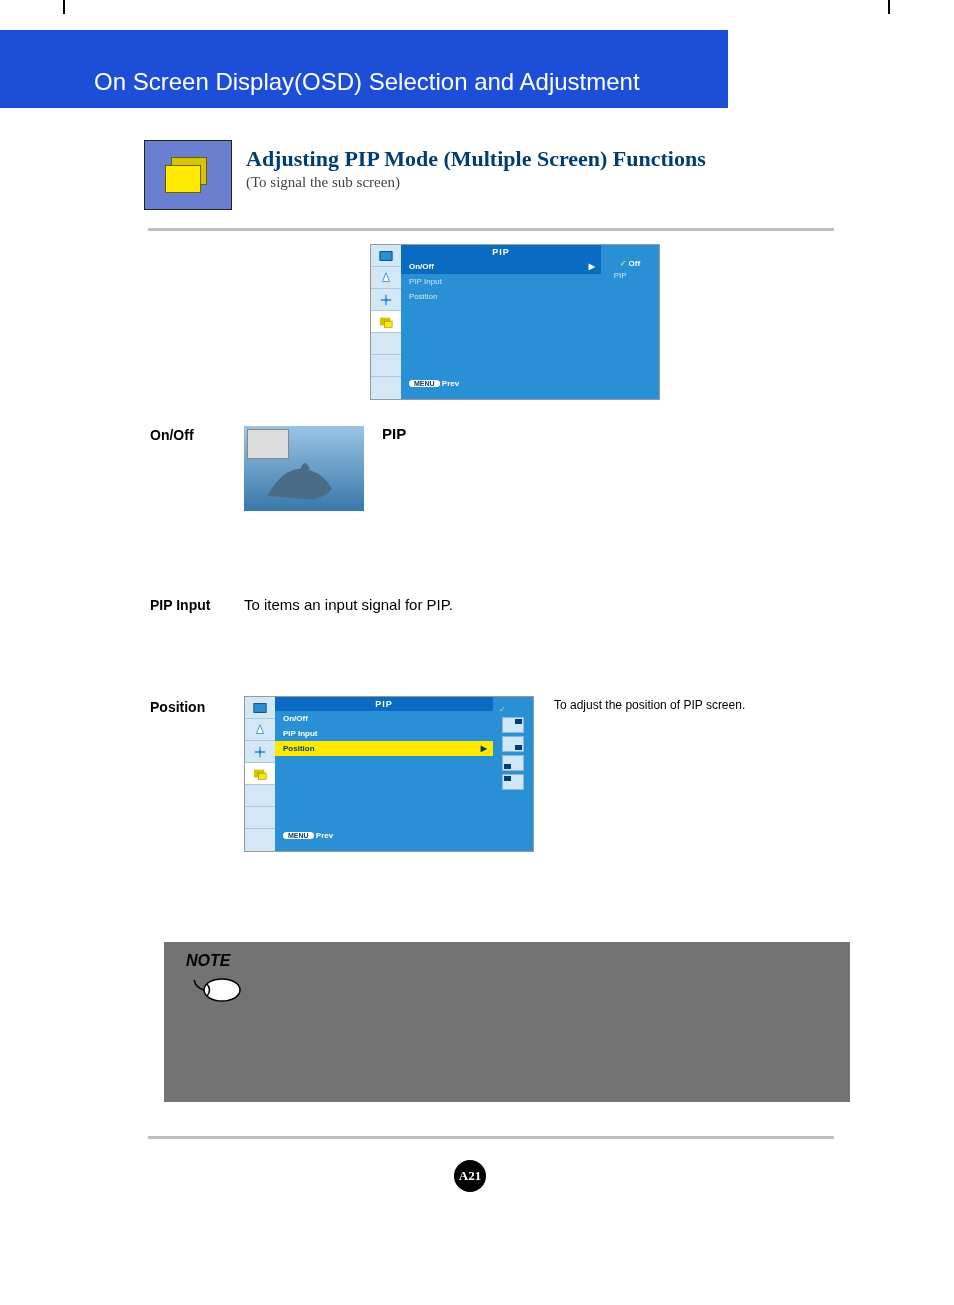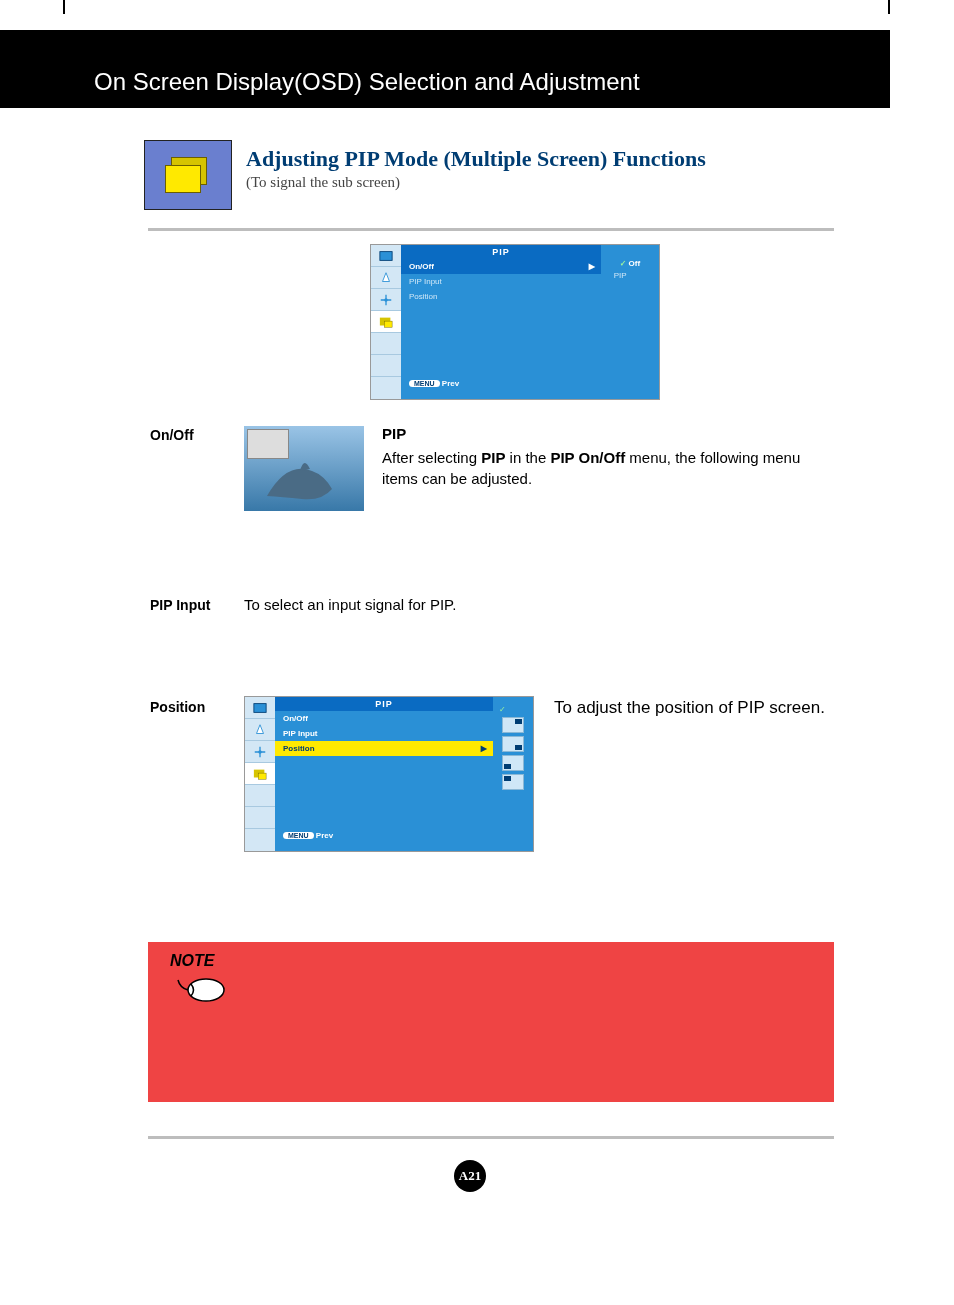--- a/index.html
+++ b/index.html
@@ -1,18 +1,18 @@
 <!DOCTYPE html>
 <html><head>
 <meta charset="utf-8">
 <style>
   * { box-sizing: border-box; margin: 0; padding: 0; }
   body { font-family: Arial, Helvetica, sans-serif; background: #fff; width: 954px; }
   .page { position: relative; width: 954px; height: 1305px; }
-  .black-bar { position: absolute; left: 0; top: 30px; width: 890px; height: 78px; background: #000000; }
+  .black-bar { position: absolute; left: 0; top: 30px; width: 728px; height: 78px; background: #1d4ed8; }
   .black-bar .title { color: #fff; font-size: 24px; font-weight: 400; padding: 38px 0 0 94px; }
   .top-marks { position:absolute; top:0; left:0; width:954px; height:30px; }
   .top-marks .tick-left { position:absolute; left:63px; top:0; width:2px; height:14px; background:#000;}
   .top-marks .tick-right{ position:absolute; left:888px; top:0; width:2px; height:14px; background:#000;}
   
   .hero { position: absolute; left: 144px; top: 140px; }
   .hero-icon { width: 88px; height: 70px; background: #6a7fcf; border:1px solid #222; display:flex; align-items:center; justify-content:center; }
   .folders { position:relative; width:50px; height:40px; }
   .folder-back { position:absolute; left:8px; top:2px; width:36px; height:28px; background:#d6c400; border:1px solid #6b5f00;}
   .folder-front{ position:absolute; left:2px; top:10px; width:36px; height:28px; background:#ffe900; border:1px solid #6b5f00;}
@@ -52,23 +52,23 @@
   .dolphin { position:absolute; left:244px; top:426px; width:120px; height:85px; background:linear-gradient(180deg,#9ac4e6 0%, #3878a8 100%); overflow:hidden; }
   .dolphin-inset { position:absolute; top:3px; left:3px; width:42px; height:30px; background:#ddd; border:1px solid #888;}
   .dolphin svg { position:absolute; bottom:0; left:18px; }
   .pip-block { position:absolute; left:382px; top:424px; width:430px; font-size:15px; line-height:1.35;}
   .pip-block .pip-lbl { font-weight:bold; font-size:15px; margin-bottom:4px;}
   
   .row-pipinput { position:absolute; left:150px; top:596px; }
   .pipinput-text { position:absolute; left:244px; top:596px; font-size:15px; }
   
   .row-position { position:absolute; left:150px; top:698px; }
-  .position-text { position:absolute; left:554px; top:698px; font-size:17px; }
-  
-  .note-box { position:absolute; left:148px; top:942px; width:686px; height:160px; background:#ef4444; }
+  .position-text { position:absolute; left:554px; top:698px; font-size:12px; }
+  
+  .note-box { position:absolute; left:164px; top:942px; width:686px; height:160px; background:#737373; }
   .note-label { position:absolute; left:22px; top:10px; font-weight:bold; font-style:italic; font-size:16px;}
   .mouse-ic { position:absolute; left:28px; top:32px; }
   
   .pagenum { position:absolute; left:454px; top:1160px; width:32px; height:32px; border-radius:50%; background:#000; color:#fff; display:flex; align-items:center; justify-content:center; font-family:Georgia,serif; font-size:13px; font-weight:bold;}
 </style>
 </head>
 <body>
 
 <div class="page">
   <div class="top-marks">
@@ -146,29 +146,26 @@
   </div>
   <div class="dolphin">
     <div class="dolphin-inset"></div>
     <svg width="90" height="70" viewBox="0 0 90 70">
       <path d="M5 55 Q 25 20 50 30 Q 62 34 70 48 Q 60 60 40 58 Q 20 56 5 55 Z" fill="#4a6b85"></path>
       <path d="M38 30 Q 42 15 48 28 Z" fill="#4a6b85"></path>
     </svg>
   </div>
   <div class="pip-block">
     <div class="pip-lbl">PIP</div>
-    <div>
-      <span>After selecting </span><b>PIP</b><span> in the </span><b>PIP On/Off</b><span> menu, the following menu items can be adjusted.</span>
-    </div>
   </div>
 
   <div class="row-pipinput">
     <span class="lbl">PIP Input</span>
   </div>
-  <div class="pipinput-text">To select an input signal for PIP.</div>
+  <div class="pipinput-text">To items an input signal for PIP.</div>
 
   <div class="row-position">
     <span class="lbl">Position</span>
   </div>
   <div class="position-text">To adjust the position of PIP screen.</div>
 
   <div class="osd2">
     <div class="osd">
       <div class="osd-row">
         <div class="osd-tabs">

